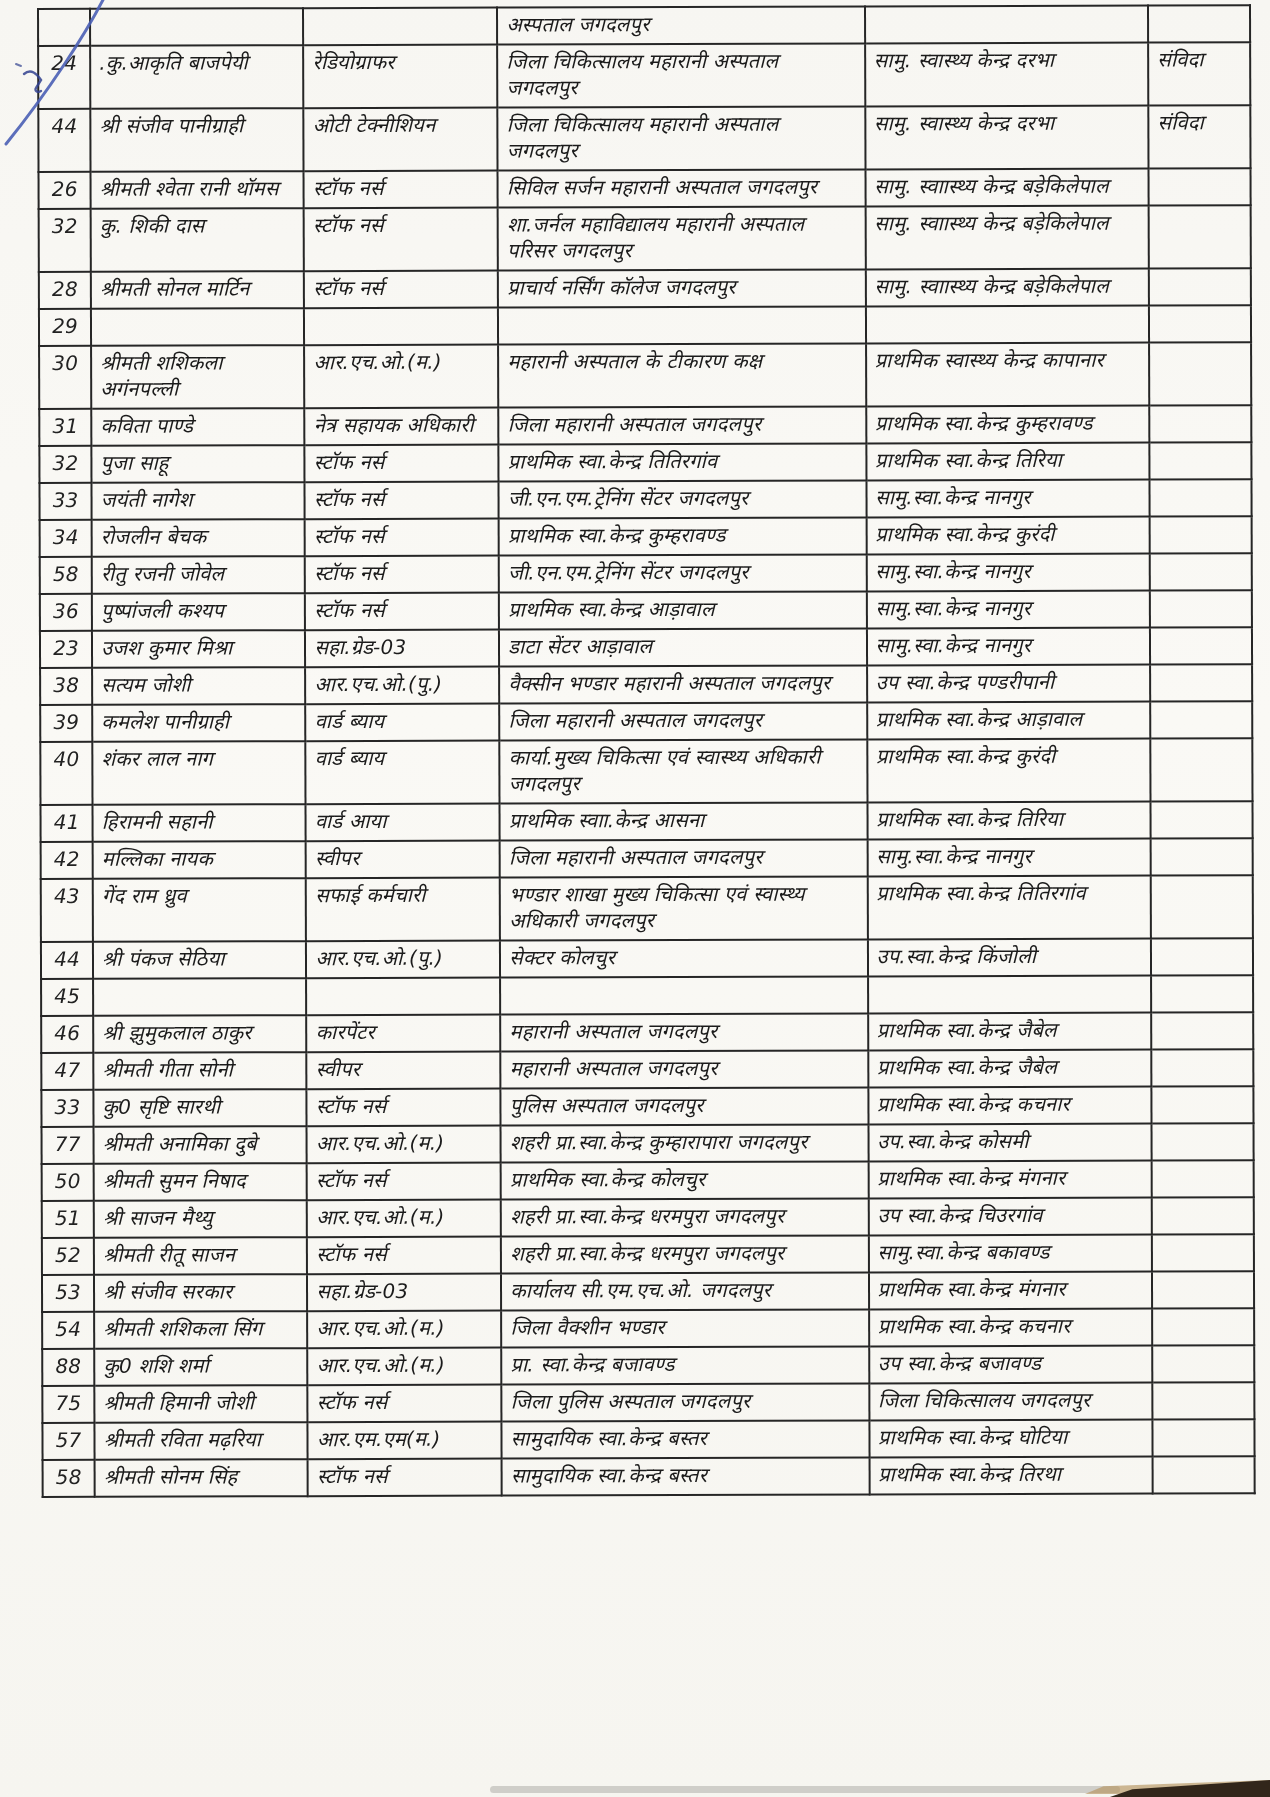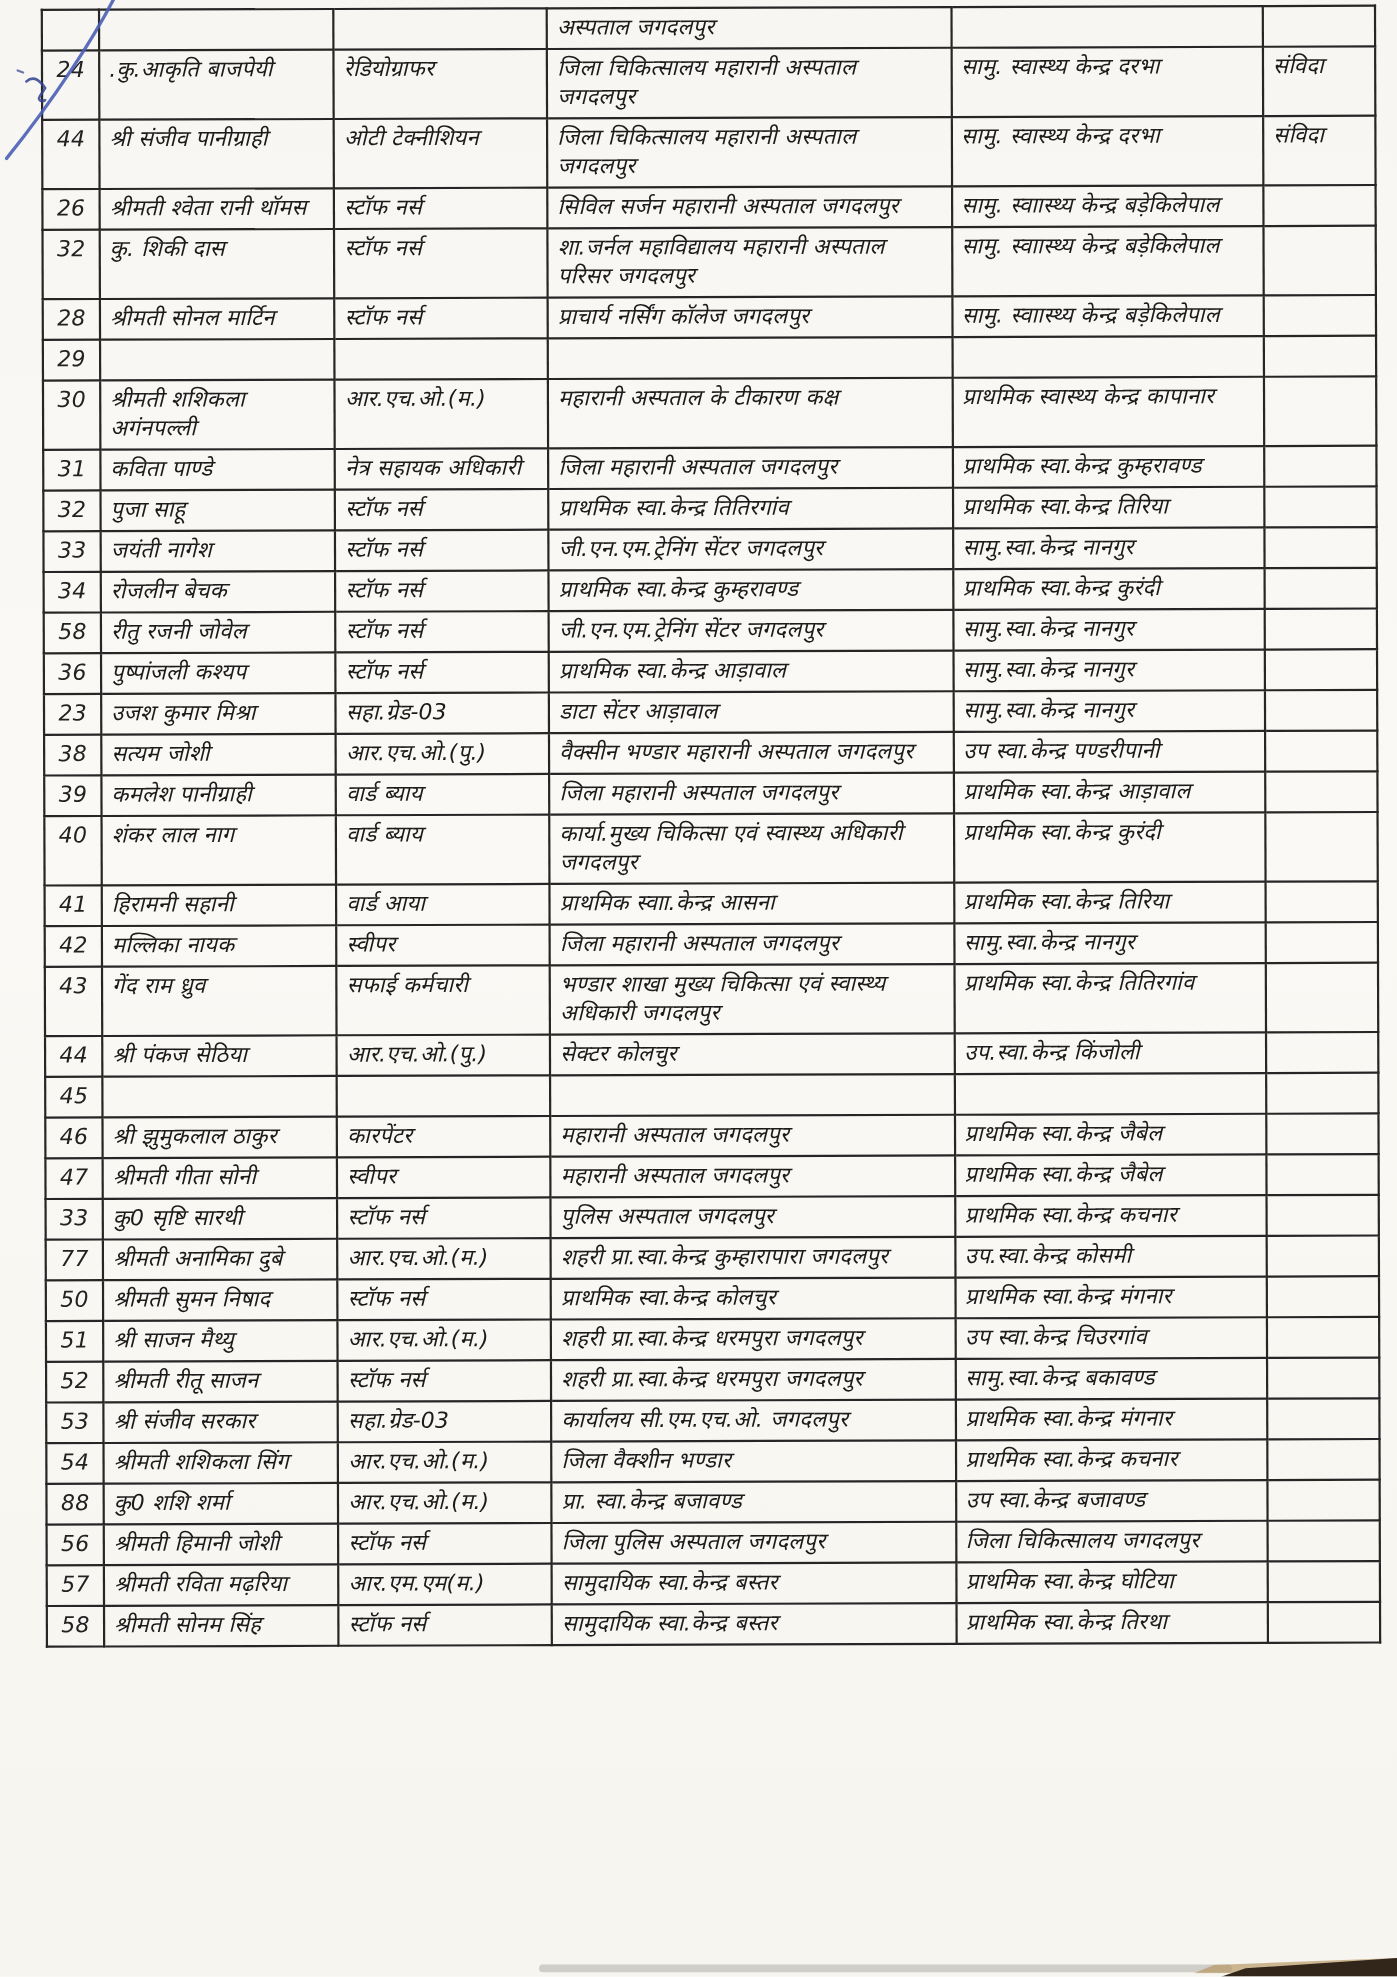--- a/index.html
+++ b/index.html
@@ -357,21 +357,21 @@
         </tr>
         <tr>
           <td class="sl">88</td>
           <td class="name">कु0 शशि शर्मा</td>
           <td class="designation">आर.एच.ओ.(म.)</td>
           <td class="current-posting">प्रा. स्वा.केन्द्र बजावण्ड</td>
           <td class="new-posting">उप स्वा.केन्द्र बजावण्ड</td>
           <td class="remarks"></td>
         </tr>
         <tr>
-          <td class="sl">56</td>
+          <td class="sl">75</td>
           <td class="name">श्रीमती हिमानी जोशी</td>
           <td class="designation">स्टॉफ नर्स</td>
           <td class="current-posting">जिला पुलिस अस्पताल जगदलपुर</td>
           <td class="new-posting">जिला चिकित्सालय जगदलपुर</td>
           <td class="remarks"></td>
         </tr>
         <tr>
           <td class="sl">57</td>
           <td class="name">श्रीमती रविता मढ़रिया</td>
           <td class="designation">आर.एम.एम(म.)</td>

